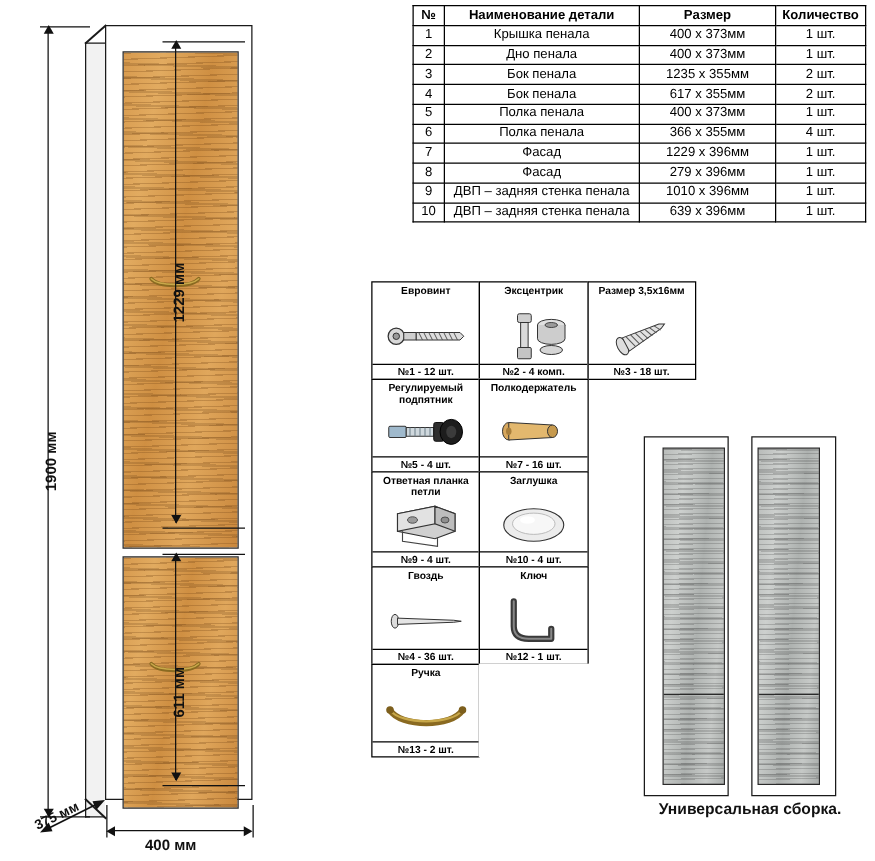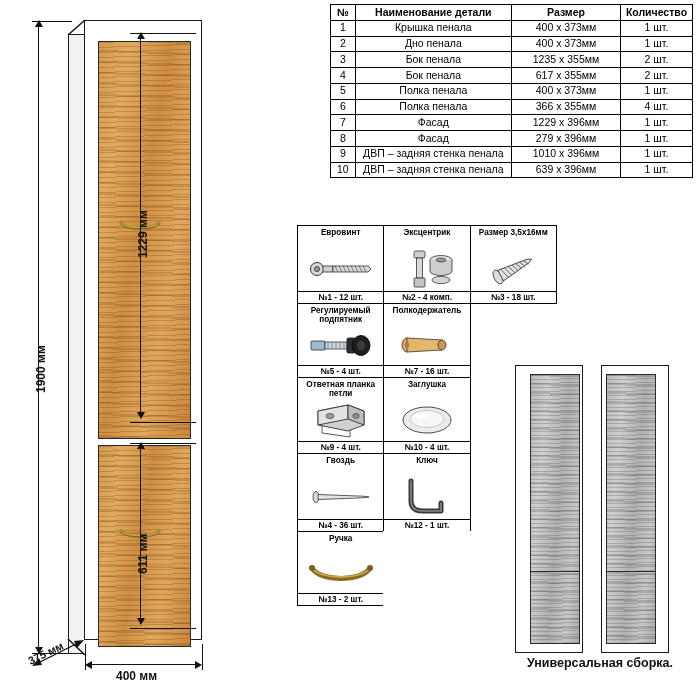--- a/index.html
+++ b/index.html
@@ -153,21 +153,21 @@
     text-align: center;
     border-top: 1px solid #000;
     width: calc(100% + 2px);
     margin: 0 -1px -1px -1px;
     padding: 1px 0;
     color:#000;
   }
   .hw-empty { border: none; }
 
   
-  #universal-assembly { position: absolute; left: 505px; top: 360px; width: 190px; height: 320px; }
+  #universal-assembly { position: absolute; left: 505px; top: 344px; width: 190px; height: 320px; }
   .gcab {
     position: absolute;
     top: 5px;
     width: 68px; height: 288px;
     background: #ffffff;
     border: 1.4px solid #1a1a1a;
   }
   #gcab-left { left: 10px; }
   #gcab-right { left: 96px; }
   .gdoor {

